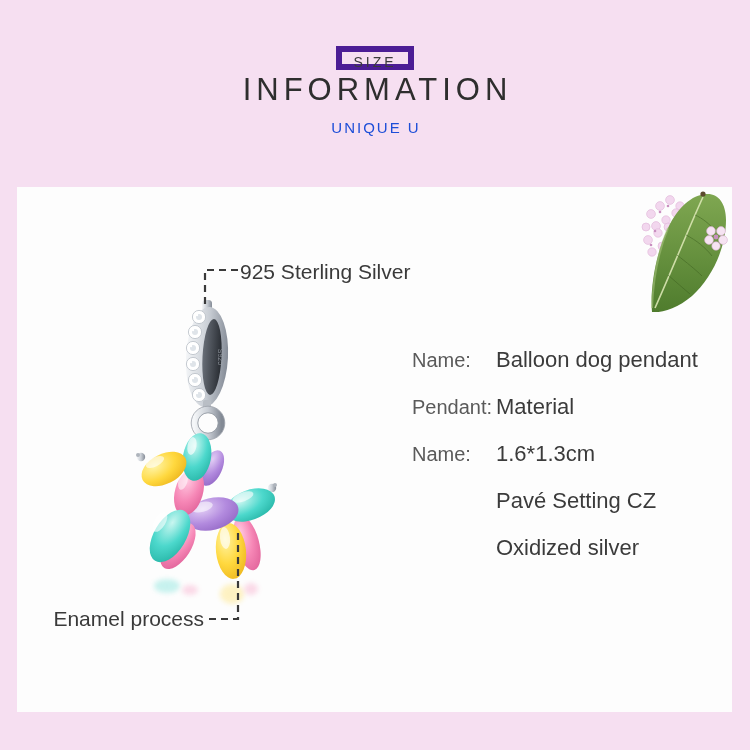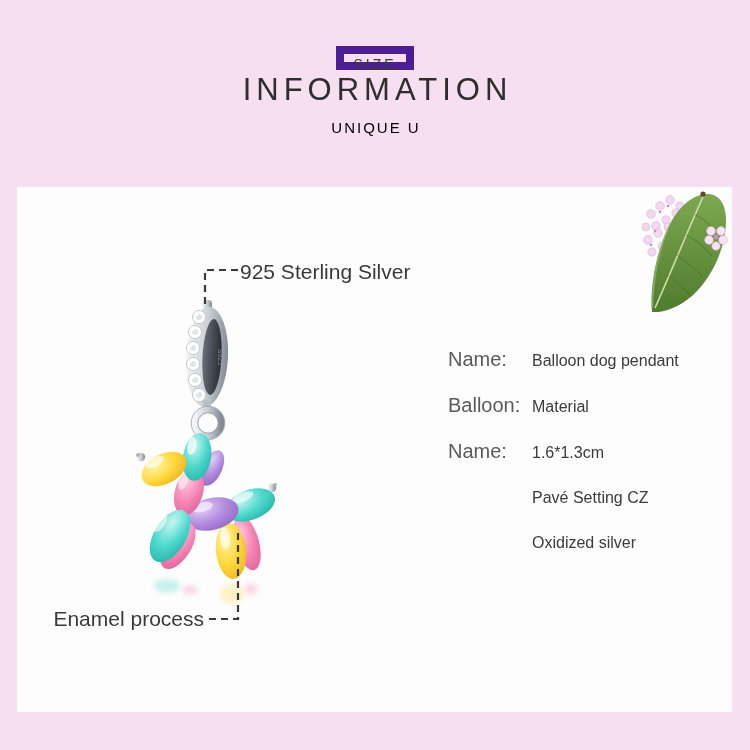--- a/index.html
+++ b/index.html
@@ -6,44 +6,44 @@
   body{
     width:750px;height:750px;position:relative;overflow:hidden;
     background:#f6dff1;
     font-family:"Liberation Sans","DejaVu Sans",sans-serif;
     color:#3a3a3a;
   }
   .abs{position:absolute;}
   
   .size-badge{
     left:336px;top:46px;width:78px;height:24px;box-sizing:border-box;
-    border:8px solid #4c1d95;text-align:center;line-height:20px;
+    border:6px solid #4c1d95;text-align:center;line-height:20px;
     font-size:14px;letter-spacing:3px;color:#3b3b3b;
   }
   .main-title{
     left:0;top:72px;width:750px;text-align:center;
     font-size:31px;letter-spacing:5px;font-weight:400;color:#2e2e2e;
     text-indent:5px;
   }
   .sub-title{
     left:0;top:119px;width:750px;text-align:center;
-    font-size:15px;letter-spacing:2px;color:#000000;text-indent:2px;
+    font-size:15px;letter-spacing:2px;color:#1d4ed8;text-indent:2px;
   }
   
   .card{left:17px;top:187px;width:715px;height:525px;background:#fdfdfd;}
   .artwork{left:0;top:0;width:750px;height:750px;pointer-events:none;}
   
   .ann{font-size:21px;line-height:26px;color:#3a3a3a;white-space:nowrap;}
   .ann-bail{left:240px;top:259px;}
   .ann-body{right:546px;top:606px;text-align:right;}
   
   .specs{left:412px;top:337px;}
   .spec-row{line-height:45px;white-space:nowrap;}
-  .spec-label{display:inline-block;width:84px;font-size:20px;color:#5a5a5a;vertical-align:baseline;margin-left:36px;}
-  .spec-value{font-size:16px;color:#3b3b3b;}
+  .spec-label{display:inline-block;width:84px;font-size:20px;color:#5a5a5a;vertical-align:baseline;}
+  .spec-value{font-size:22px;color:#3b3b3b;}
 </style>
 </head>
 <body>
 
 <div class="abs size-badge">SIZE</div>
 <div class="abs main-title">INFORMATION</div>
 <div class="abs sub-title">UNIQUE U</div>
 
 <div class="abs card"></div>
 
@@ -215,21 +215,21 @@
 </svg>
 
 <div class="abs ann ann-bail">925 Sterling Silver</div>
 <div class="abs ann ann-body">Enamel process</div>
 
 <div class="abs specs">
   <div class="spec-row">
     <span class="spec-label">Name:</span><span class="spec-value">Balloon dog pendant</span>
   </div>
   <div class="spec-row">
-    <span class="spec-label">Balloon:</span><span class="spec-value">Material</span>
+    <span class="spec-label">Pendant:</span><span class="spec-value">Material</span>
   </div>
   <div class="spec-row">
     <span class="spec-label">Name:</span><span class="spec-value">1.6*1.3cm</span>
   </div>
   <div class="spec-row">
     <span class="spec-label"></span><span class="spec-value">Pavé Setting CZ</span>
   </div>
   <div class="spec-row">
     <span class="spec-label"></span><span class="spec-value">Oxidized silver</span>
   </div>

